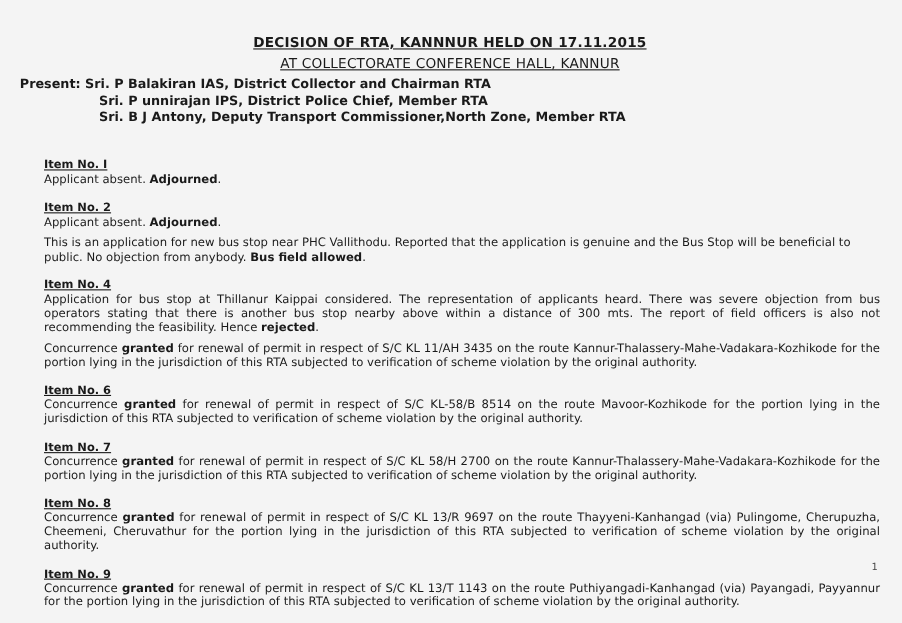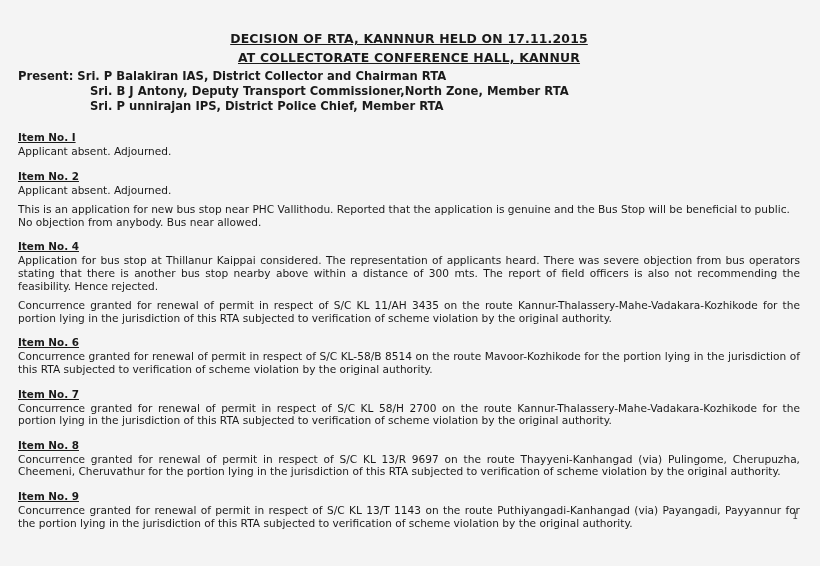--- a/index.html
+++ b/index.html
@@ -28,62 +28,63 @@
   }
   .doc-title {
     font-weight: bold;
     font-size: 12.4px;
     letter-spacing: 0.2px;
     text-decoration: underline;
     line-height: 15px;
     display: inline-block;
   }
   .doc-subtitle {
-    font-weight: bold;
+    font-weight: normal;
     font-size: 12.4px;
     letter-spacing: 0.2px;
     text-decoration: underline;
     line-height: 15px;
     display: inline-block;
   }
   .present-block {
     margin-top: 1px;
-    margin-bottom: 12px;
+    margin-bottom: 24px;
   }
   .present-line {
     font-weight: bold;
     font-size: 11.6px;
     line-height: 15px;
     white-space: pre;
   }
   .present-line.indent {
     padding-left: 72px;
   }
   .item {
     margin-bottom: 7px;
+    margin-left: 22px;
   }
   .item-head {
     font-weight: bold;
     font-size: 10.4px;
     text-decoration: underline;
     line-height: 12.5px;
     display: inline-block;
     margin-bottom: 0px;
   }
   .item-body {
     font-size: 10.6px;
     line-height: 12.6px;
     text-align: justify;
     text-justify: inter-word;
     margin: 0;
   }
   .item-body.nojustify {
     text-align: left;
   }
-  .item-body b { font-weight: normal; }
+  .item-body b { font-weight: bold; }
   .page-number {
     position: absolute;
     right: 22px;
     bottom: 6px;
     font-size: 9px;
     color: #444;
   }
 </style>
 </head>
 <body>
@@ -94,35 +95,35 @@
     <div>
       <span class="doc-title">DECISION OF RTA, KANNNUR HELD ON 17.11.2015</span>
     </div>
     <div>
       <span class="doc-subtitle">AT COLLECTORATE CONFERENCE HALL, KANNUR</span>
     </div>
   </div>
 
   <div class="present-block">
     <div class="present-line">Present: Sri. P Balakiran IAS, District Collector and Chairman RTA</div>
+    <div class="present-line indent">Sri. P unnirajan IPS, District Police Chief, Member RTA</div>
     <div class="present-line indent">Sri. B J Antony, Deputy Transport Commissioner,North Zone, Member RTA</div>
-    <div class="present-line indent">Sri. P unnirajan IPS, District Police Chief, Member RTA</div>
   </div>
 
   <div id="items-container">
       <div class="item">
         <div><span class="item-head">Item No. I</span></div>
         <p class="item-body nojustify"><span>Applicant absent.  </span><b>Adjourned</b><span>.</span></p>
       </div>
       <div class="item">
         <div><span class="item-head">Item No. 2</span></div>
         <p class="item-body nojustify"><span>Applicant absent.  </span><b>Adjourned</b><span>.</span></p>
       </div>
       <div class="item">
-        <p class="item-body nojustify"><span>This is an application for new bus stop near PHC Vallithodu.  Reported that the application is genuine and the Bus Stop will be beneficial to public.  No objection from anybody.  </span><b>Bus near allowed</b><span>.</span></p>
+        <p class="item-body nojustify"><span>This is an application for new bus stop near PHC Vallithodu.  Reported that the application is genuine and the Bus Stop will be beneficial to public.  No objection from anybody.  </span><b>Bus field allowed</b><span>.</span></p>
       </div>
       <div class="item">
         <div><span class="item-head">Item No. 4</span></div>
         <p class="item-body"><span>Application for bus stop at Thillanur  Kaippai considered.  The representation of applicants heard. There was severe objection from bus operators stating that there is another bus stop nearby above within a distance of 300 mts.  The report of field officers is also not recommending the feasibility. Hence </span><b>rejected</b><span>.</span></p>
       </div>
       <div class="item">
         <p class="item-body"><span>Concurrence </span><b>granted</b><span> for renewal of permit in respect of S/C KL 11/AH 3435 on the route  Kannur-Thalassery-Mahe-Vadakara-Kozhikode for the portion lying in the jurisdiction of this RTA subjected to verification of scheme violation by the original authority.</span></p>
       </div>
       <div class="item">
         <div><span class="item-head">Item No. 6</span></div>

